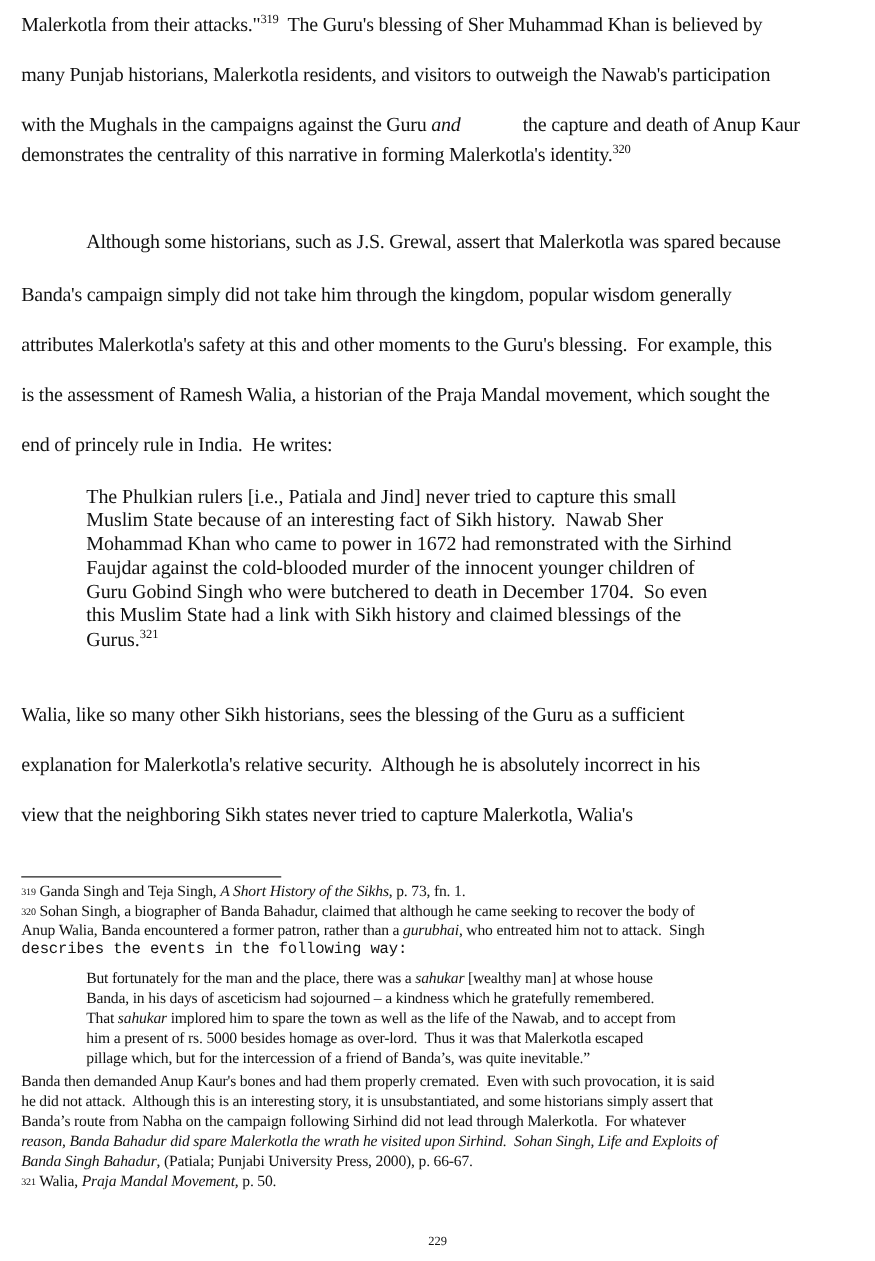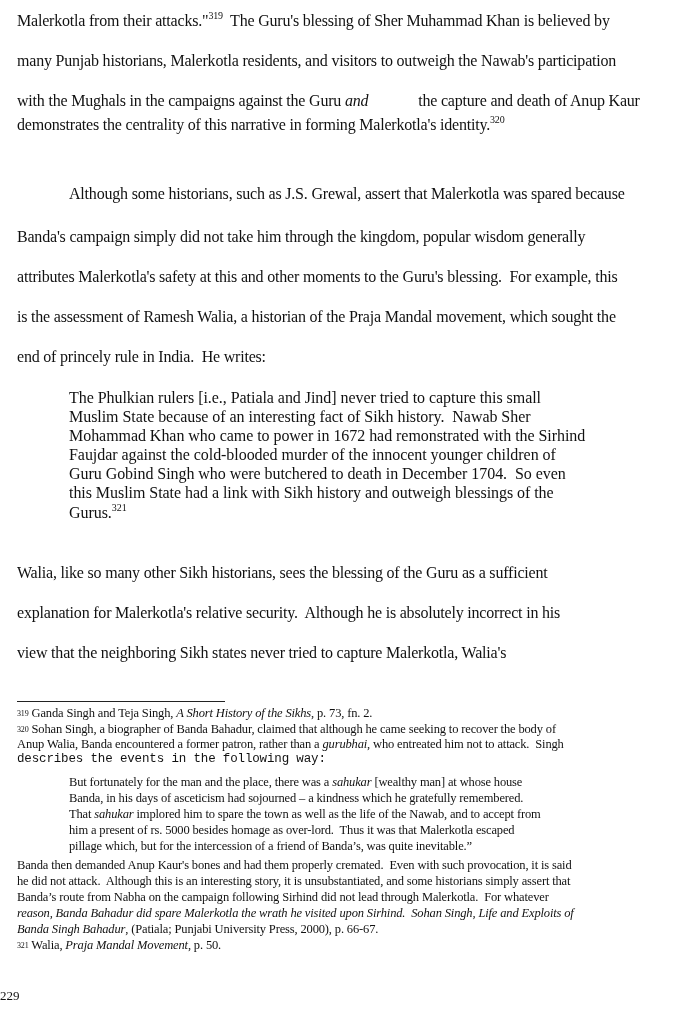--- a/index.html
+++ b/index.html
@@ -70,22 +70,22 @@
       font-size: 12.5px;
       line-height: 15.5px;
       white-space: nowrap;
       letter-spacing: -0.15px;
     }
     .pagenum {
       position: absolute;
       left: 0;
       width: 700px;
       top: 988px;
-      text-align: left;
-      font-size: 13px;
+      text-align: center;
+      font-size: 10px;
     }
     i { font-style: italic; }
   </style>
 </head>
 <body>
 
 <div class="page">
 
   <div class="line" style="top:12px;">
     <span>Malerkotla from their attacks."</span><sup>319</sup><span style="white-space:pre;">  The Guru's blessing of Sher Muhammad Khan is believed by</span>
@@ -115,42 +115,42 @@
   <div class="line" style="top:348px;">
     <span style="white-space:pre;">end of princely rule in India.  He writes:</span>
   </div>
 
   <div>
     <div class="bq" style="top:388px;">The Phulkian rulers [i.e., Patiala and Jind] never tried to capture this small</div>
     <div class="bq" style="top:407px; white-space:pre;">Muslim State because of an interesting fact of Sikh history.  Nawab Sher</div>
     <div class="bq" style="top:426px;text-align:right;">Mohammad Khan who came to power in 1672 had remonstrated with the Sirhind</div>
     <div class="bq" style="top:445px;">Faujdar against the cold-blooded murder of the innocent younger children of</div>
     <div class="bq" style="top:464px; white-space:pre;">Guru Gobind Singh who were butchered to death in December 1704.  So even</div>
-    <div class="bq" style="top:483px;">this Muslim State had a link with Sikh history and outweigh blessings of the</div>
+    <div class="bq" style="top:483px;">this Muslim State had a link with Sikh history and claimed blessings of the</div>
     <div class="bq" style="top:503px;">
       <span>Gurus.</span><sup>321</sup>
     </div>
   </div>
 
   <div class="line" style="top:564px;">
     <span>Walia, like so many other Sikh historians, sees the blessing of the Guru as a sufficient</span>
   </div>
   <div class="line" style="top:604px;">
     <span style="white-space:pre;">explanation for Malerkotla's relative security.  Although he is absolutely incorrect in his</span>
   </div>
   <div class="line" style="top:644px;">
     <span>view that the neighboring Sikh states never tried to capture Malerkotla, Walia's</span>
   </div>
 
   <div class="sep"></div>
 
   <div>
 
     <div class="fn" style="top:706px;">
-      <sup>319</sup><span style="white-space:pre;"> Ganda Singh and Teja Singh, </span><i>A Short History of the Sikhs</i><span>, p. 73, fn. 2.</span>
+      <sup>319</sup><span style="white-space:pre;"> Ganda Singh and Teja Singh, </span><i>A Short History of the Sikhs</i><span>, p. 73, fn. 1.</span>
     </div>
 
     <div>
       <div class="fn" style="top:722px;">
         <sup>320</sup><span style="white-space:pre;"> Sohan Singh, a biographer of Banda Bahadur, claimed that although he came seeking to recover the body of</span>
       </div>
       <div class="fn" style="top:737px;">
         <span style="white-space:pre;">Anup Walia, Banda encountered a former patron, rather than a </span><i>gurubhai</i><span style="white-space:pre;">, who entreated him not to attack.  Singh</span>
       </div>
       <div class="fn" style="top:752px;font-family:Liberation Mono, monospace;">

